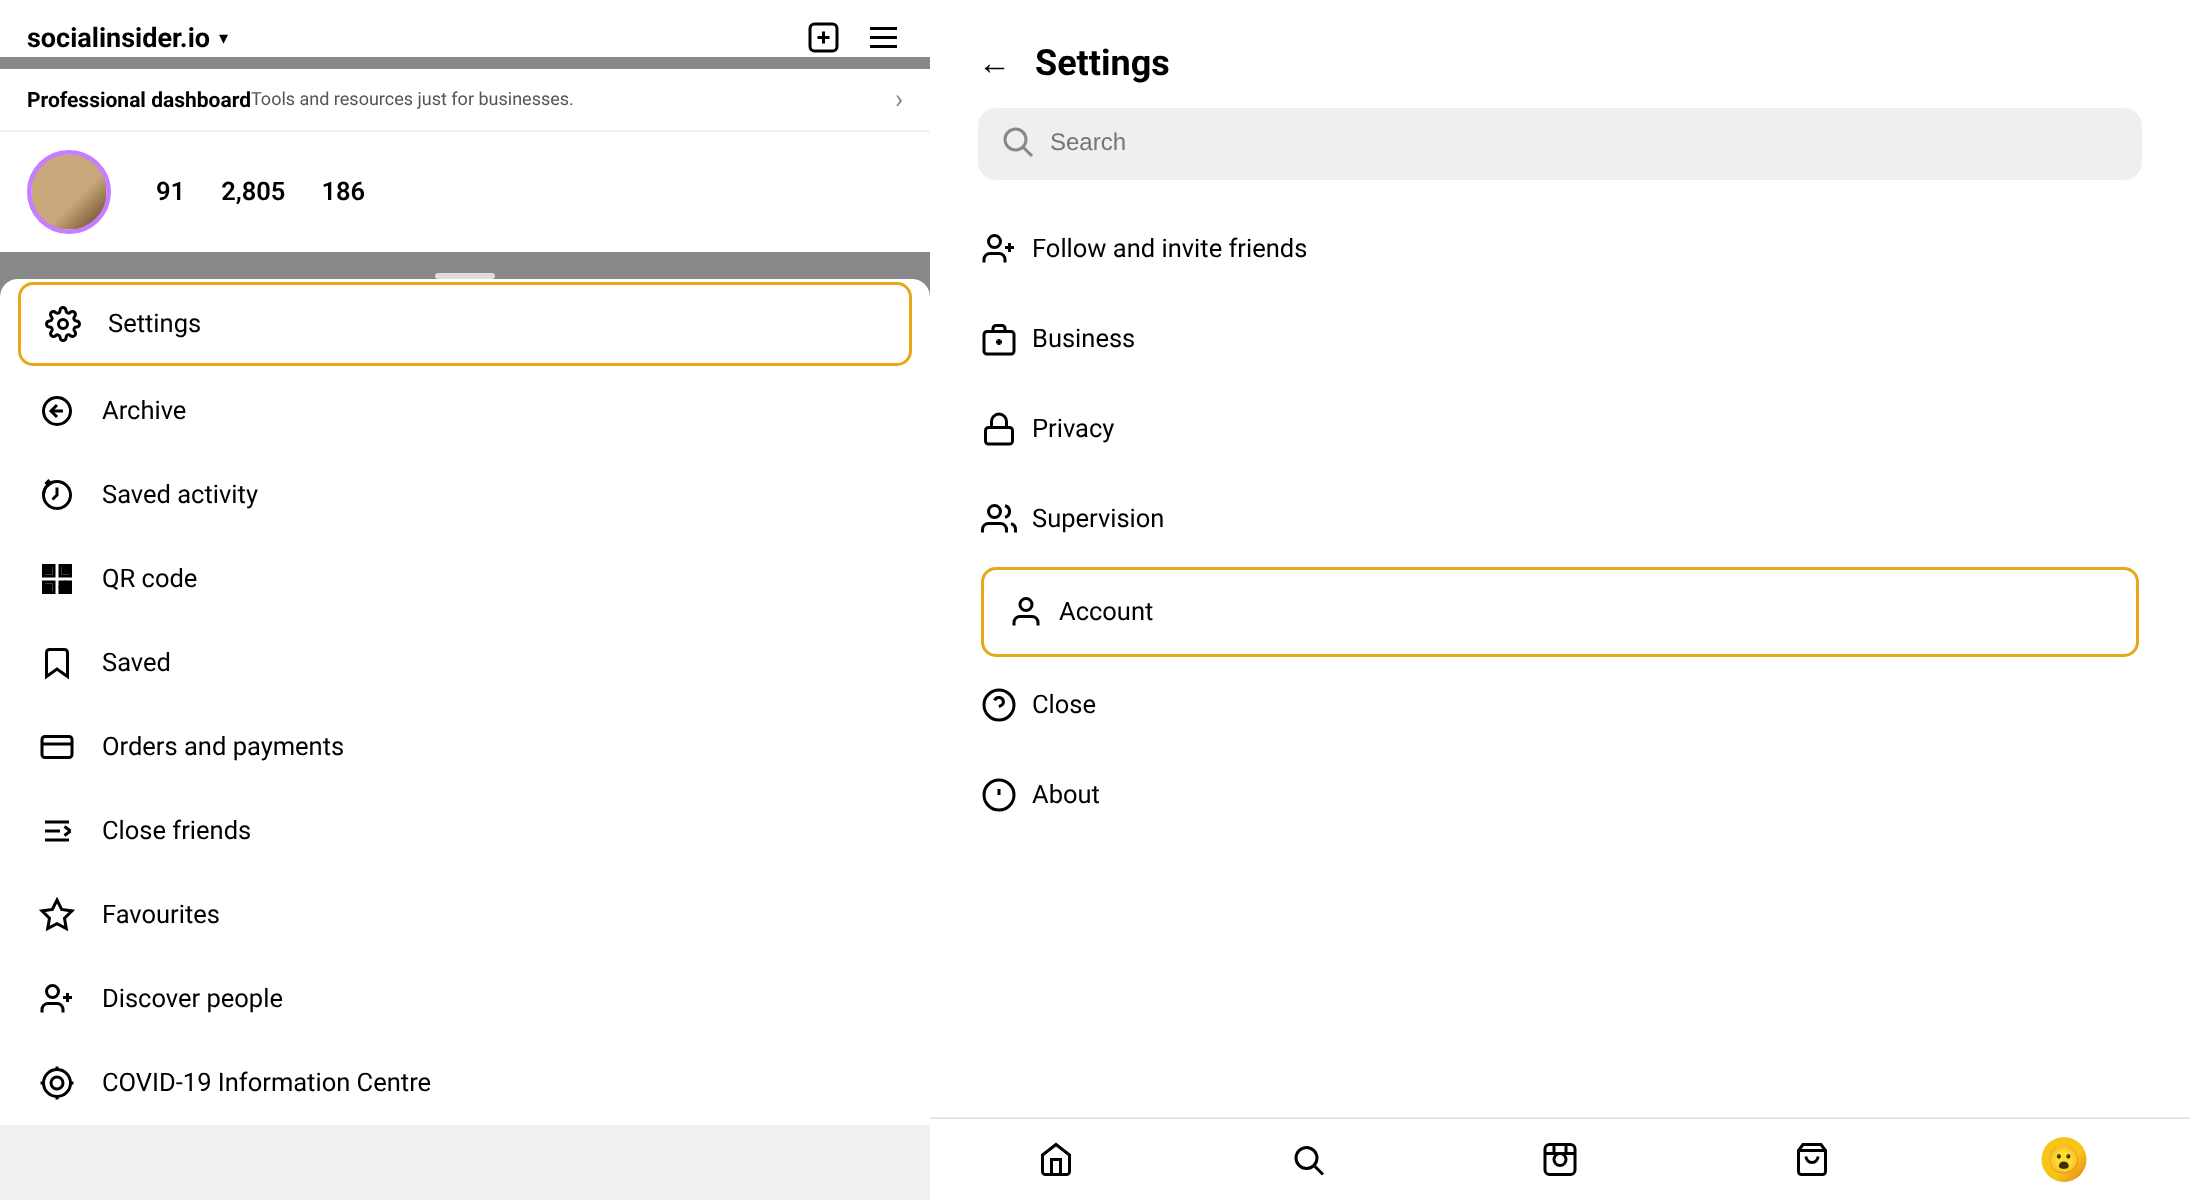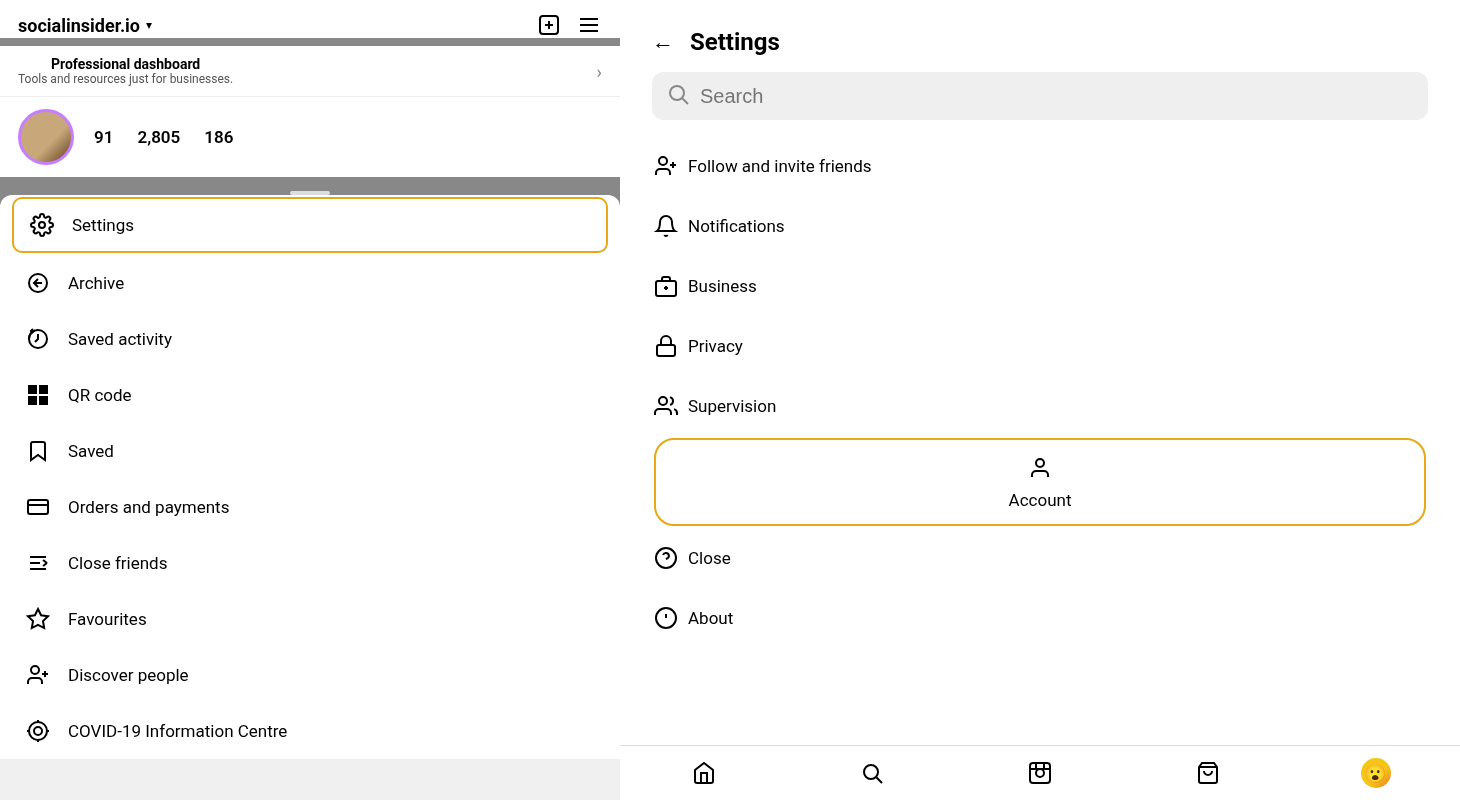--- a/index.html
+++ b/index.html
@@ -76,41 +76,40 @@
       background: #fff;
       padding: 10px 18px;
       display: flex;
       align-items: center;
       justify-content: space-between;
       border-bottom: 1px solid #eee;
     }
 
     .dashboard-text {
       display: flex;
-      flex-direction: column;
-      text-align: center;
+      flex-direction: row;
     }
 
     .dashboard-title {
       font-size: 14px;
       font-weight: 700;
       color: #000;
     }
 
     .dashboard-subtitle {
       font-size: 12px;
       color: #555;
     }
 
     .profile-stats-area {
       background: #fff;
       padding: 12px 18px;
       display: flex;
       align-items: center;
-      gap: 20px;
+      gap: 30px;
     }
 
     .avatar-circle {
       width: 56px;
       height: 56px;
       border-radius: 50%;
       background: linear-gradient(135deg, #c8a87a 60%, #5f3c1e 100%);
       border: 3px solid #c77dff;
       flex-shrink: 0;
     }
@@ -226,21 +225,21 @@
     }
 
     .search-icon-wrap {
       color: #888;
       font-size: 16px;
     }
 
     .search-input-field {
       border: none;
       background: transparent;
-      font-size: 20px;
+      font-size: 16px;
       color: #888;
       outline: none;
       flex: 1;
     }
 
     .settings-list {
       flex: 1;
       overflow-y: auto;
       padding: 8px 0;
     }
@@ -262,24 +261,23 @@
       flex-shrink: 0;
     }
 
     .settings-item-label {
       font-size: 17px;
       color: #000;
     }
 
     .settings-item.highlighted {
       border: 2.5px solid #e6a817;
-      border-radius: 20px;
+      border-radius: 10px;
       margin: 2px 34px;
       padding: 14px 14px;
-      flex-direction: column;
     }
 
     
     .bottom-nav {
       display: flex;
       justify-content: space-around;
       align-items: center;
       border-top: 1px solid #ddd;
       padding: 12px 0;
       background: #fff;
@@ -512,29 +510,20 @@
         <svg viewBox="0 0 24 24" fill="none" stroke="#000" stroke-width="2">
           <path d="M16 21v-2a4 4 0 0 0-4-4H6a4 4 0 0 0-4 4v2"></path>
           <circle cx="9" cy="7" r="4"></circle>
           <line x1="19" y1="8" x2="19" y2="14"></line>
           <line x1="16" y1="11" x2="22" y2="11"></line>
         </svg>
       </div>
       <span class="settings-item-label">Follow and invite friends</span>
     </div>
 
-    <div class="settings-item">
-      <div class="settings-item-icon">
-        <svg viewBox="0 0 24 24" fill="none" stroke="#000" stroke-width="2">
-          <path d="M18 8A6 6 0 0 0 6 8c0 7-3 9-3 9h18s-3-2-3-9"></path>
-          <path d="M13.73 21a2 2 0 0 1-3.46 0"></path>
-        </svg>
-      </div>
-      <span class="settings-item-label">Notifications</span>
-    </div>
 
     <div class="settings-item">
       <div class="settings-item-icon">
         <svg viewBox="0 0 24 24" fill="none" stroke="#000" stroke-width="2">
           <rect x="2" y="7" width="20" height="15" rx="2"></rect>
           <path d="M16 7V5a2 2 0 0 0-2-2h-4a2 2 0 0 0-2 2v2"></path>
           <line x1="12" y1="12" x2="12" y2="16"></line>
           <line x1="10" y1="14" x2="14" y2="14"></line>
         </svg>
       </div>

